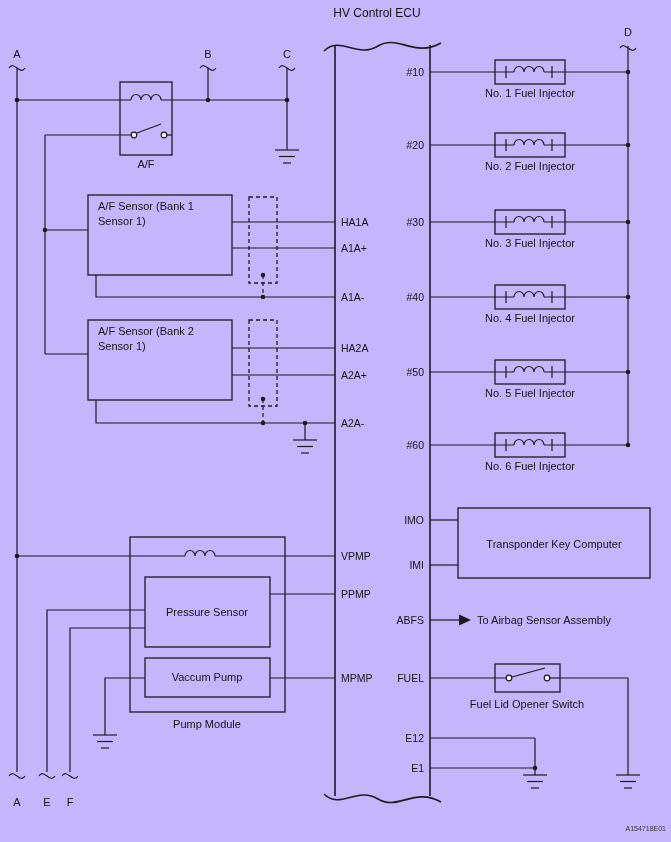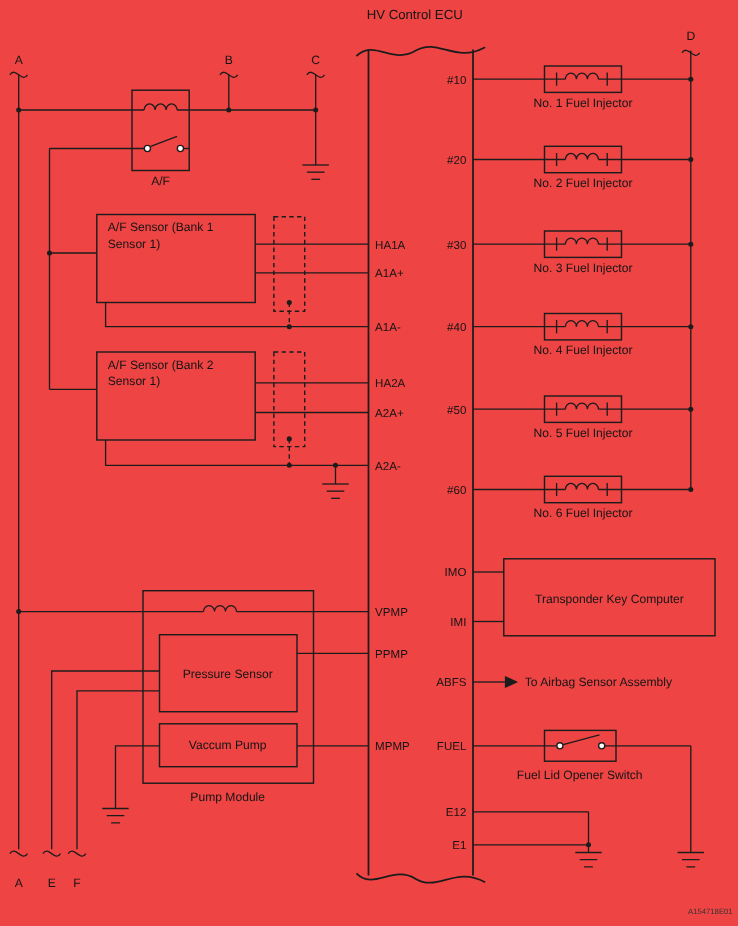--- a/index.html
+++ b/index.html
@@ -1,16 +1,16 @@
 <!DOCTYPE html>
 <html><head>
 <meta charset="utf-8">
 <style>
   html,body{margin:0;padding:0;background:#fff}
-  .stage{width:671px;height:842px;position:relative;background:#ef4444;
+  .stage{width:671px;height:842px;position:relative;background:#c4b5fd;
          font-family:"Liberation Sans",sans-serif;overflow:hidden}
   svg{display:block}
   .wire{stroke:#1c1c1c;stroke-width:1.2;fill:none}
   .ecu-line{stroke:#1c1c1c;stroke-width:1.6;fill:none}
   .box{stroke:#1c1c1c;stroke-width:1.3;fill:none}
   .dashed{stroke-dasharray:4 3}
   .dot{fill:#1c1c1c;stroke:none}
   .contact{fill:#fff;stroke:#1c1c1c;stroke-width:1.2}
   .lbl{font-family:"Liberation Sans",sans-serif;font-size:11px;fill:#141414}
   .pin{font-size:10.5px}

